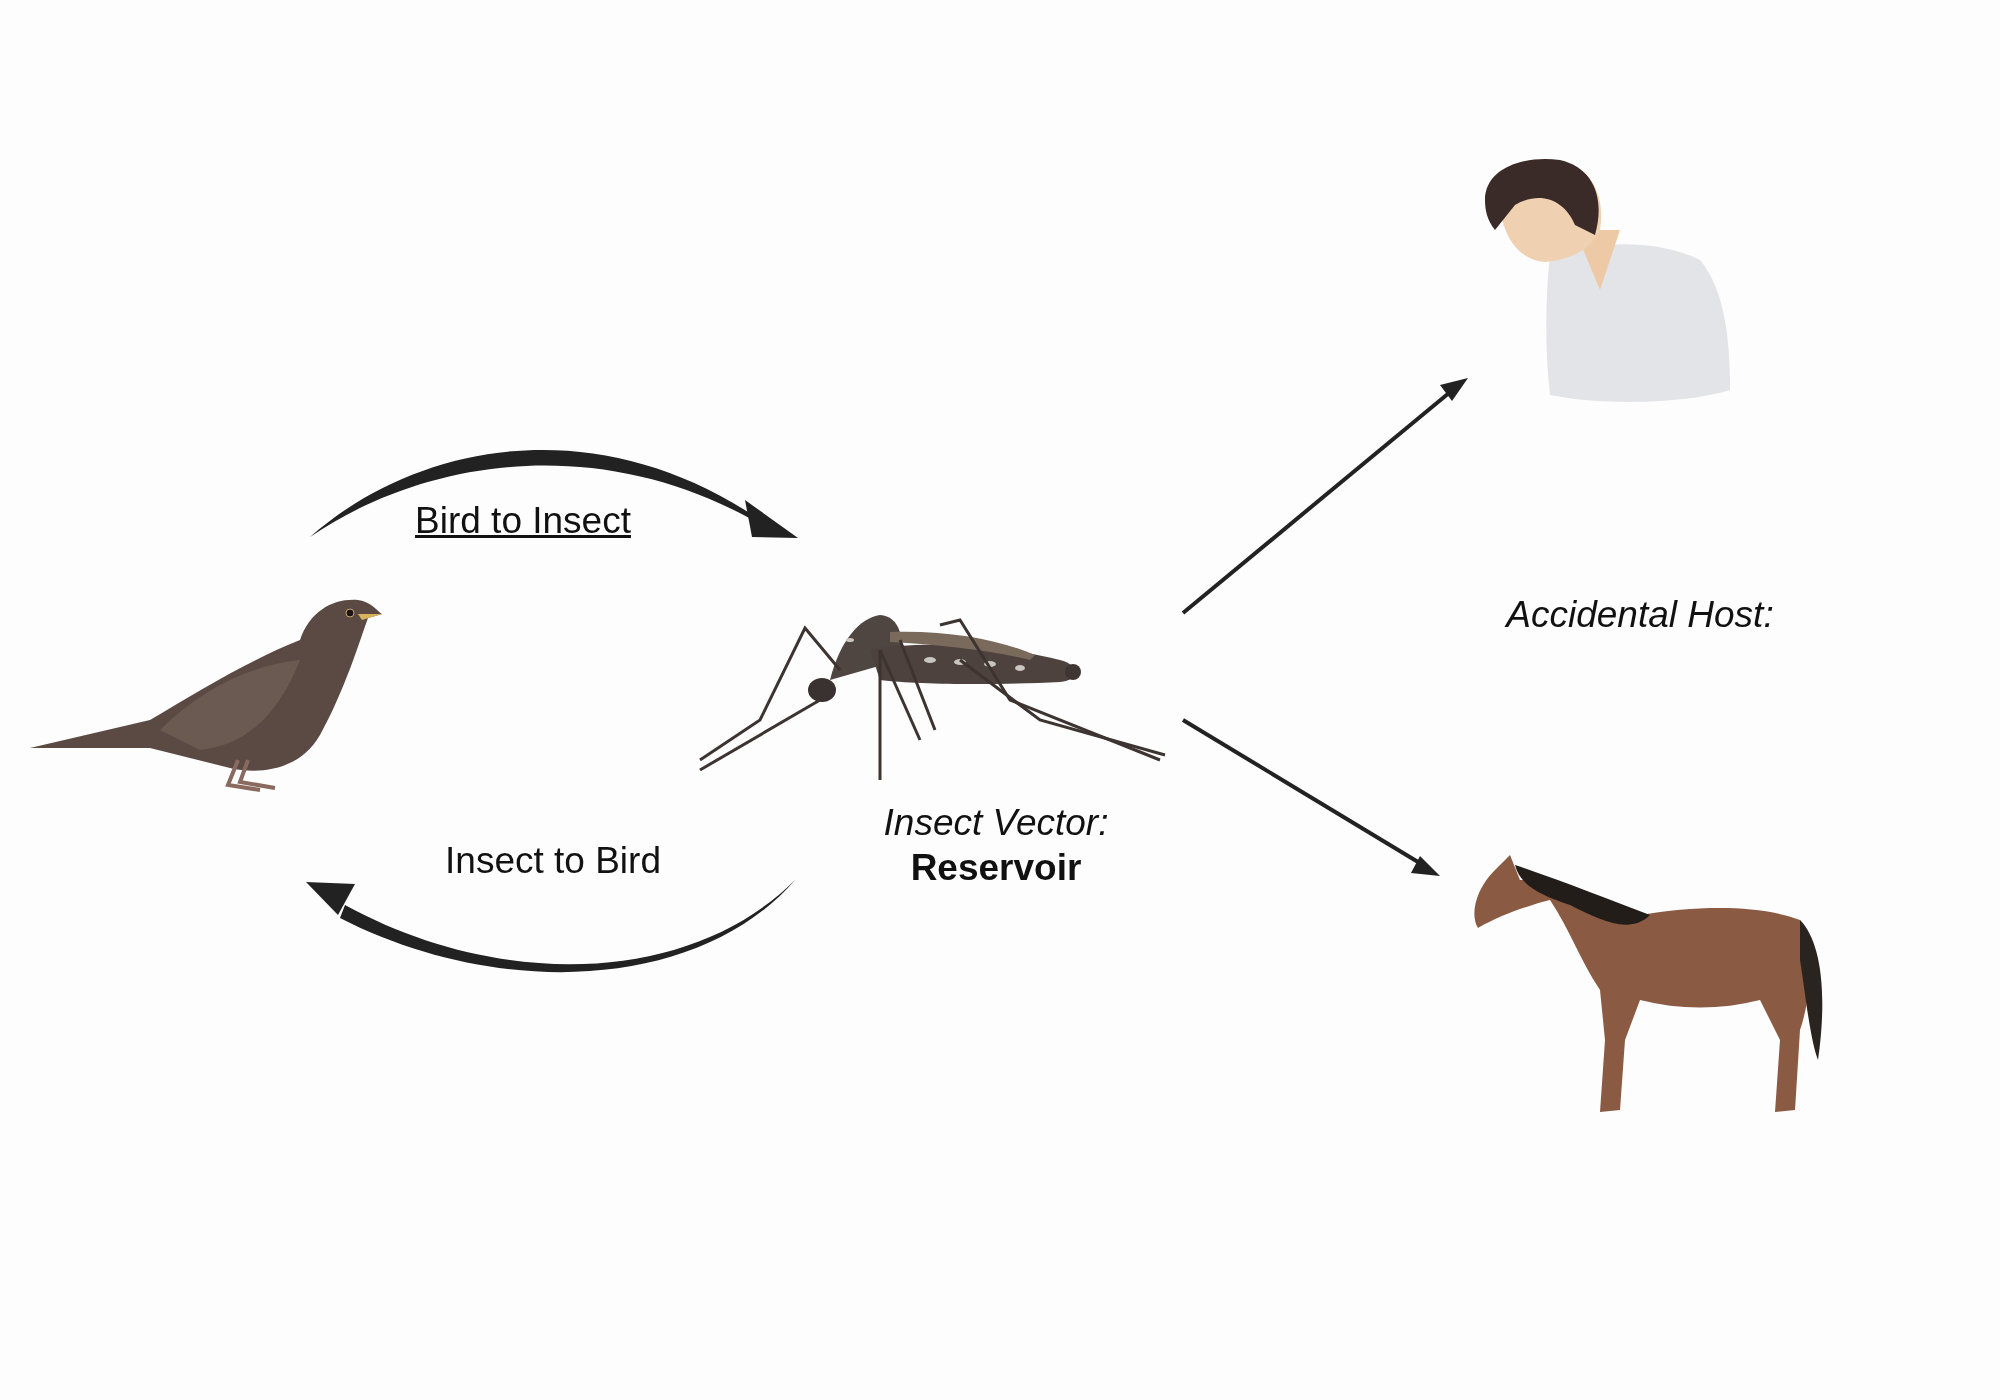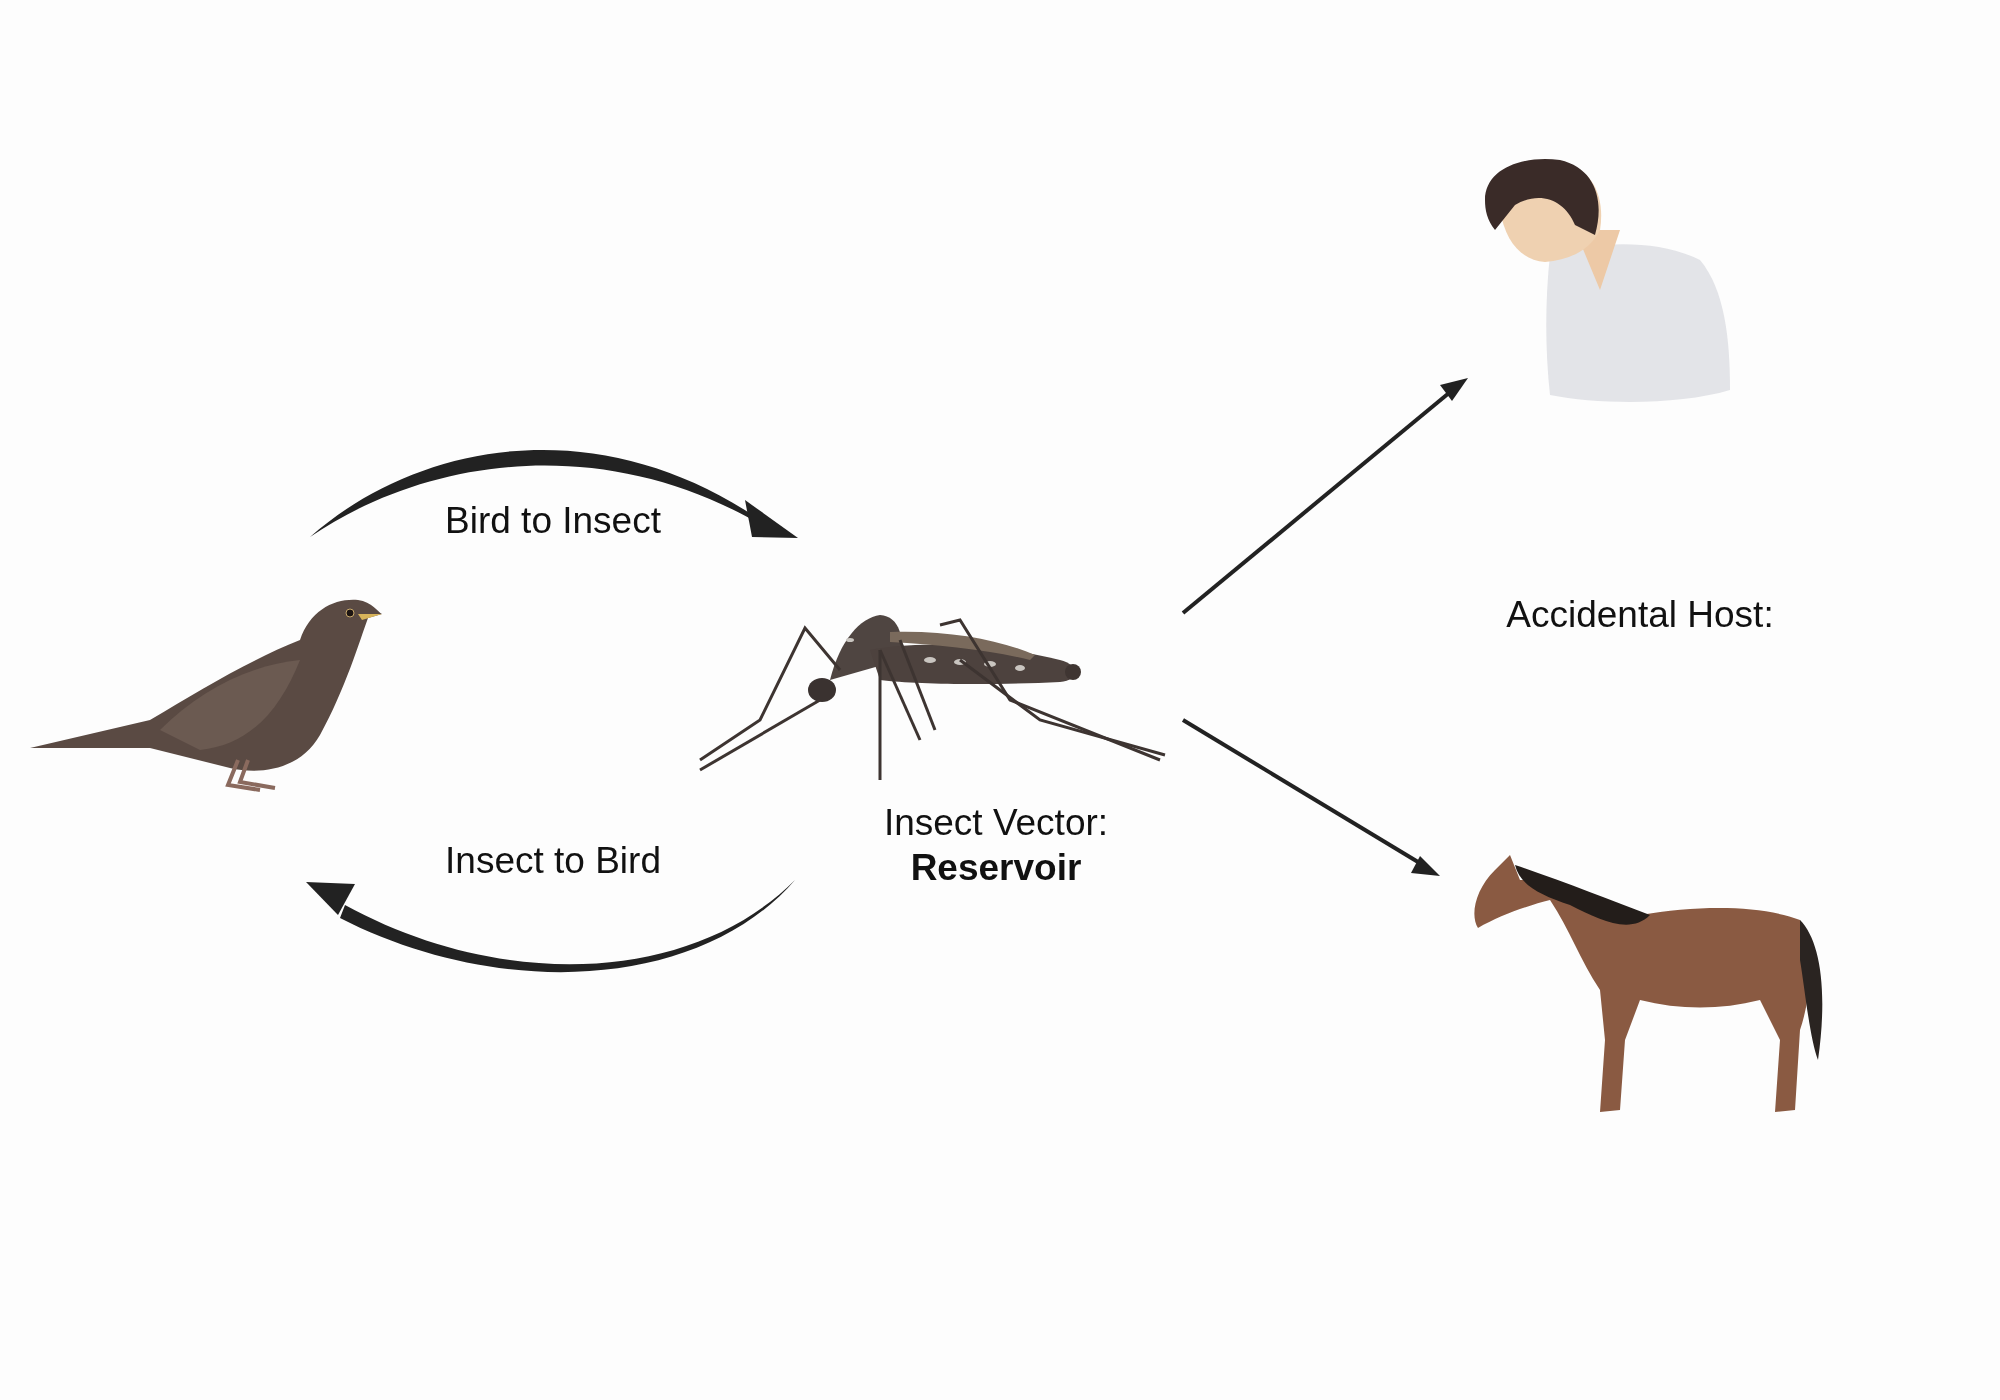--- a/index.html
+++ b/index.html
@@ -1,19 +1,19 @@
 <!DOCTYPE html>
 <html><head>
 <meta charset="utf-8">
 <style>
   html, body { margin:0; padding:0; }
   body { width:2000px; height:1400px; background:#fdfdfd; position:relative; overflow:hidden;
          font-family:"Liberation Sans", sans-serif; color:#111; }
   .label { position:absolute; text-align:center; font-size:37px; line-height:45px; white-space:nowrap; transform:translateX(-50%); }
-  .label .light { font-weight:normal; display:block; }
+  .label .light { font-weight:normal; display:block;font-style:italic; }
   .label .bold { font-weight:bold; display:block; }
   .flow-label { position:absolute; font-size:37px; white-space:nowrap; transform:translateX(-50%); }
   svg { position:absolute; left:0; top:0; overflow:visible; }
 </style>
 </head>
 <body>
 
 <svg width="2000" height="1400">
 
   <g>
@@ -86,14 +86,14 @@
 
 <div class="label" style="left:996px; top:800px;text-align:center;">
   <span class="light">Insect Vector:</span>
   <span class="bold">Reservoir</span>
 </div>
 
 <div class="label" style="left:1640px; top:592px;">
   <span class="light">Accidental Host:</span>
 </div>
 
-<div class="flow-label" style="left:553px; top:500px;">Bird to Insect</div>
+<div class="flow-label" style="left:523px; top:500px;text-decoration:underline;">Bird to Insect</div>
 <div class="flow-label" style="left:553px; top:840px;text-align:center;">Insect to Bird</div>
 
 </body></html>

